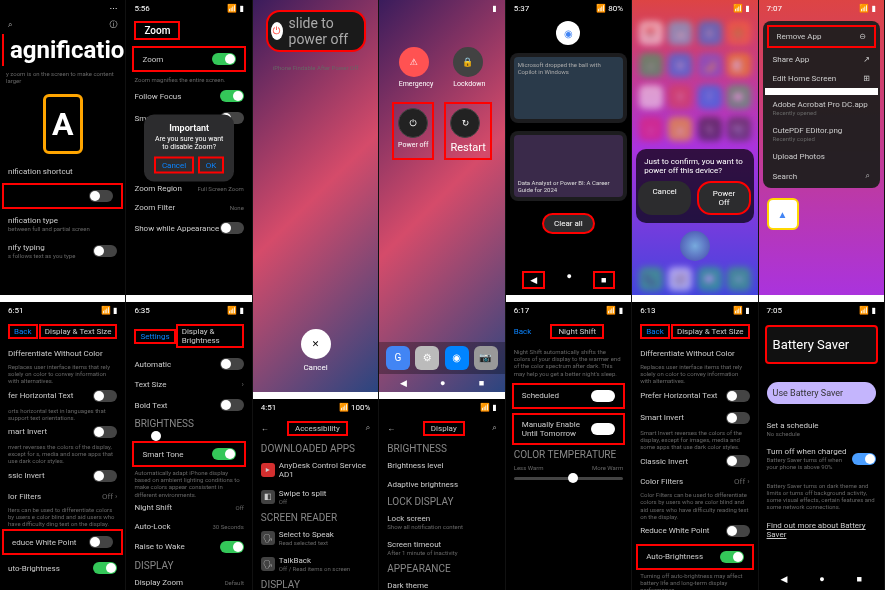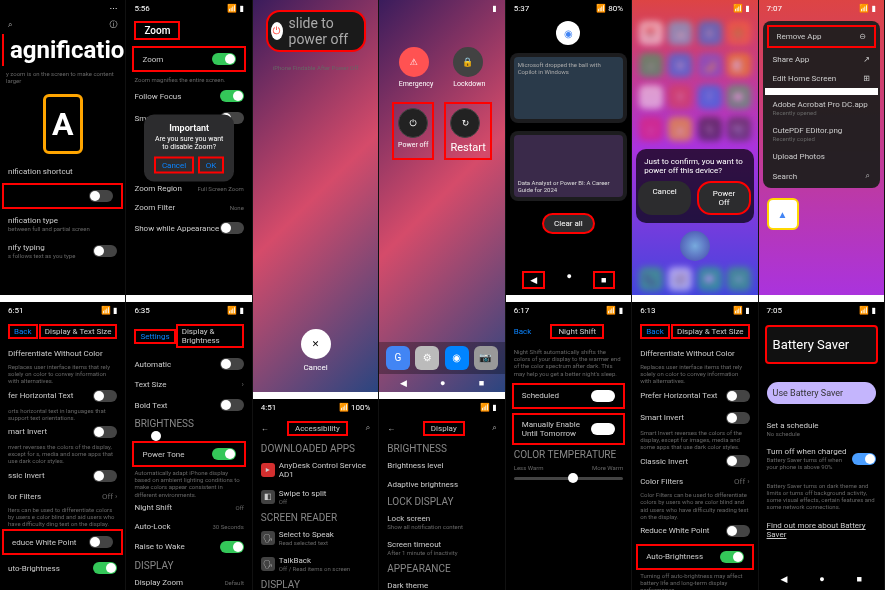--- a/index.html
+++ b/index.html
@@ -180,21 +180,21 @@
         </div>
     <div class="row">
           <span>Bold Text</span>
           <div class="toggle"></div>
         </div>
     <div class="lbl">BRIGHTNESS</div>
     <div class="slider-track">
           <div class="slider-thumb" style="left:15%"></div>
         </div>
     <div class="row hl" style="margin:2px 6px">
-          <span>Power Tone</span>
+          <span>Smart Tone</span>
           <div class="toggle on"></div>
         </div>
     <div class="subtext" style="padding:0 8px">Automatically adapt iPhone display based on ambient lighting conditions to make colors appear consistent in different environments.</div>
     <div class="row">
           <span>Night Shift</span>
           <span class="subtext">Off</span>
         </div>
     <div class="row">
           <span>Auto-Lock</span>
           <span class="subtext">30 Seconds</span>

